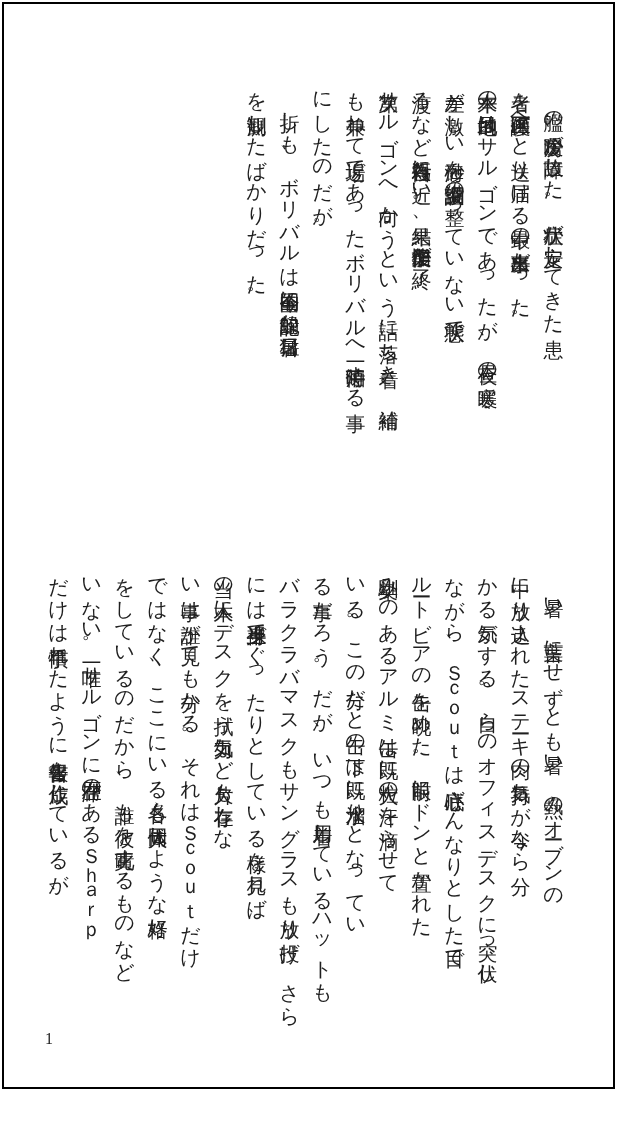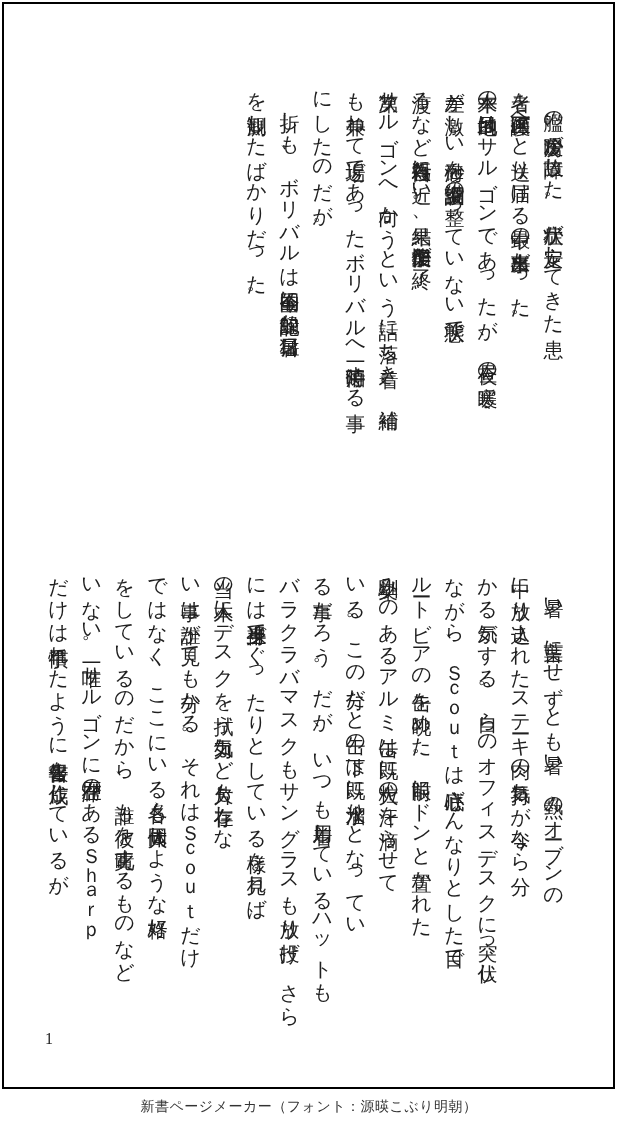--- a/index.html
+++ b/index.html
@@ -88,14 +88,13 @@
         <p class="tline">には上半身裸でぐったりとしている様を見れば、</p>
         <p class="tline">当の本人にデスクを拭う気力など欠片も存在しな</p>
         <p class="tline">い事は誰が見ても分かる。それはＳｃｏｕｔだけ</p>
         <p class="tline">ではなく、ここにいる各々も大体同じような格好</p>
         <p class="tline">をしているのだから、誰も彼を叱責するものなど</p>
         <p class="tline">いない。唯一サルゴンに滞在歴のあるＳｈａｒｐ</p>
         <p class="tline">だけは手慣れたように報告書を作成しているが、</p>
       </div>
     <div class="page-number">1</div>
   </div>
-  <div class="footer">新書ページメーカー（フォント：源暎こぶり明朝）</div>
 </div>
 
 </body></html>

